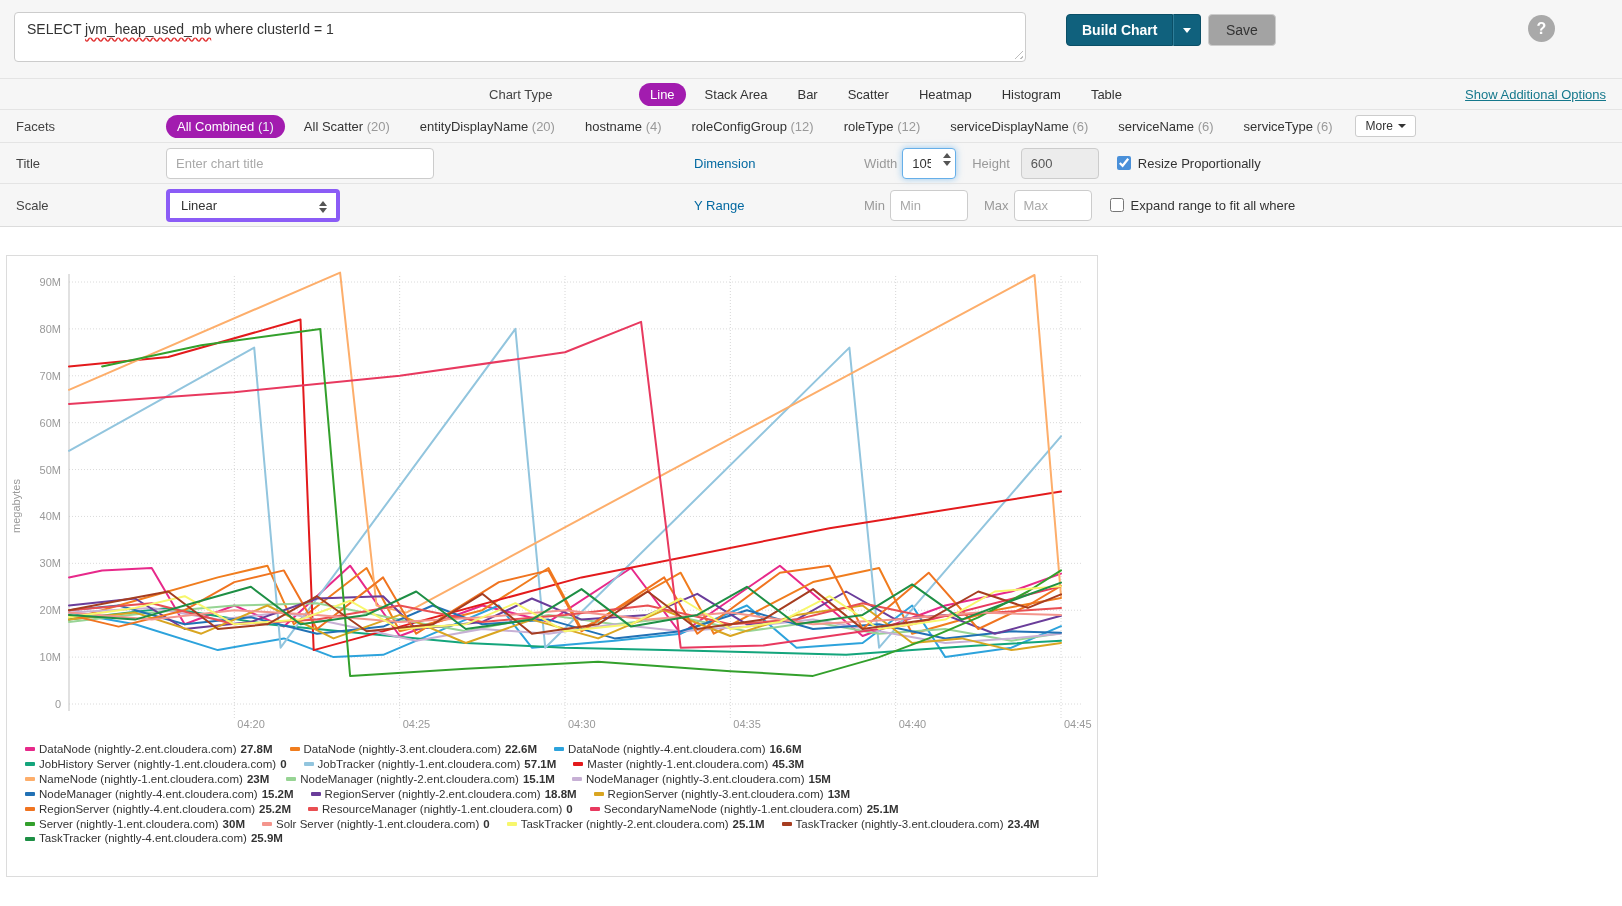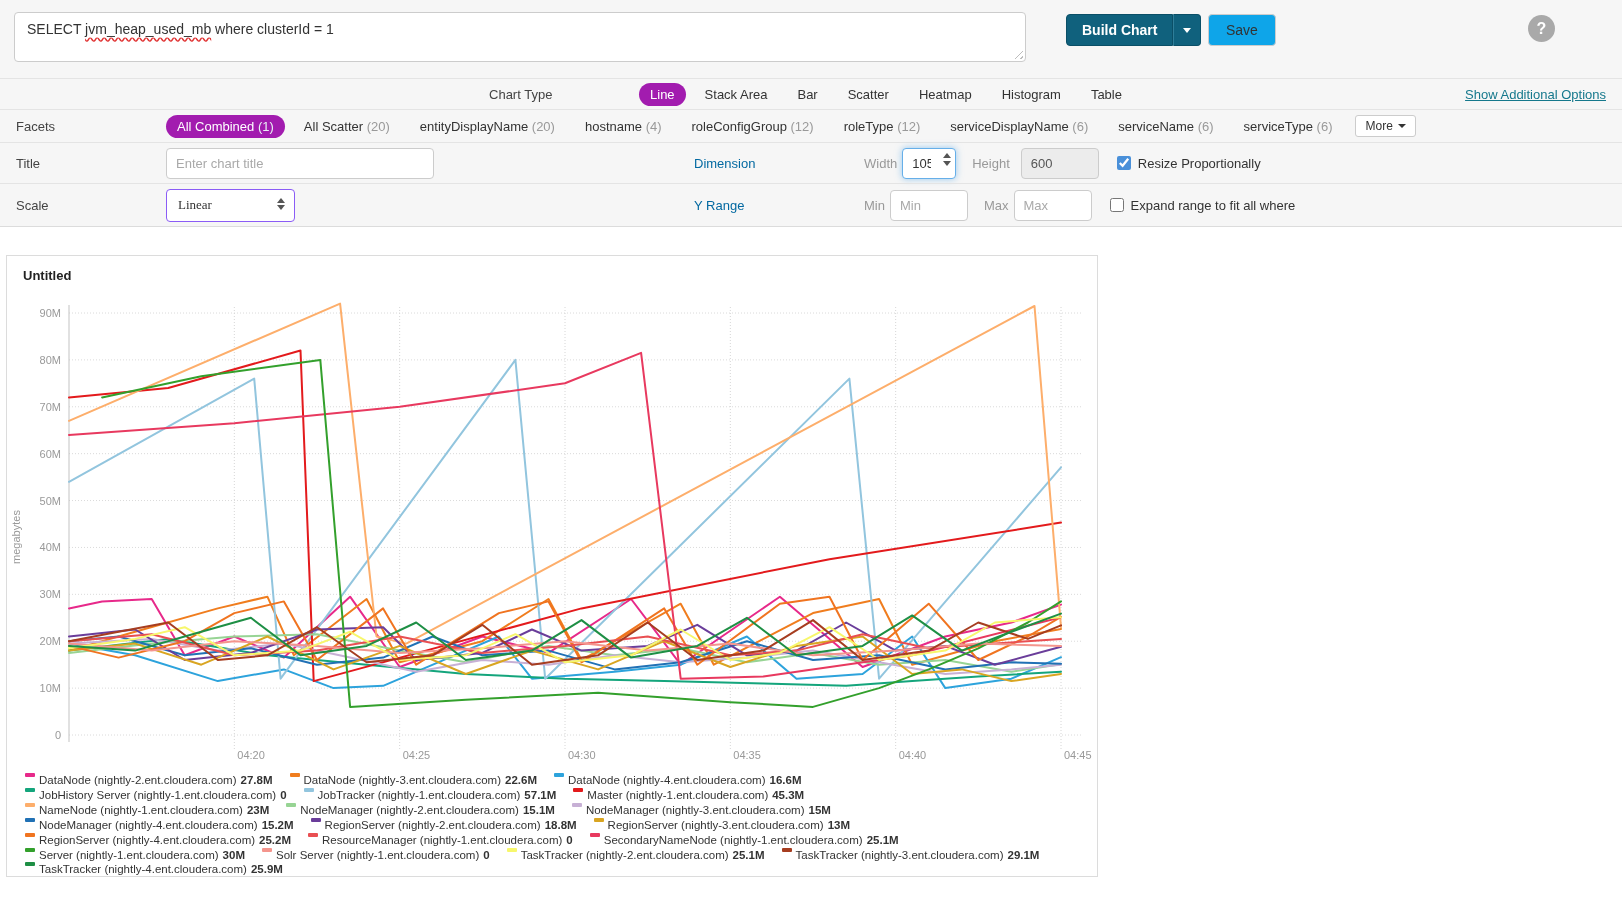--- a/index.html
+++ b/index.html
@@ -32,21 +32,21 @@
     font-family:inherit;
   }
   .btn-caret {
     background:#10617d; border:1px solid #0b4f67; border-left:1px solid #2f7e99;
     width:28px; border-radius:0 4px 4px 0; display:flex; align-items:center;
     justify-content:center; cursor:pointer;
   }
   .caret-down { width:0; height:0; border-left:4px solid transparent;
     border-right:4px solid transparent; border-top:5px solid #fff; }
   .btn-save {
-    position:absolute; left:1208px; top:14px; background:#0ea5e9; border:1px solid #ccc;
+    position:absolute; left:1208px; top:14px; background:#a3a3a3; border:1px solid #ccc;
     border-radius:4px; padding:7px 17px; font-size:14px; color:#333; cursor:pointer;
     font-family:inherit;
   }
   .help-circle {
     position:absolute; left:1528px; top:15px; width:27px; height:27px; border-radius:50%;
     background:#a9a9a9; color:#fff; font-weight:bold; font-size:16px;
     display:flex; align-items:center; justify-content:center; cursor:pointer;
   }
   .opt-row { position:relative; border-top:1px solid #e4e4e4; display:flex;
     align-items:center; padding:0 16px; }
@@ -80,33 +80,33 @@
   .spinner { position:absolute; right:5px; top:5px; display:flex; flex-direction:column;
     gap:3px; cursor:pointer; }
   .tri-up { width:0; height:0; border-left:4px solid transparent;
     border-right:4px solid transparent; border-bottom:5px solid #555; }
   .tri-dn { width:0; height:0; border-left:4px solid transparent;
     border-right:4px solid transparent; border-top:5px solid #555; }
   .height-input { width:78px; background:#ececec; color:#555; margin-left:6px; }
   .gap16 { margin-left:16px; }
   input[type=checkbox] { width:14px; height:14px; accent-color:#4a90d9; margin:0 0 0 18px; }
   .chk-label { margin-left:7px; color:#333; }
-  .select-box { width:129px; height:33px; border:1px solid #8b5cf6; border-radius:4px;
+  .select-box { width:174px; height:33px; border:4px solid #8b5cf6; border-radius:4px;
     background:#fff; display:flex; align-items:center; padding:0 11px; position:relative;
-    cursor:pointer;font-family:Liberation Serif, serif; }
+    cursor:pointer; }
   .select-arrows { position:absolute; right:9px; top:8px; display:flex;
     flex-direction:column; gap:2px; }
   
   .chart-panel { position:absolute; left:6px; top:255px; width:1092px; height:622px;
     background:#fff; border:1px solid #dcdcdc; }
   .chart-title { font-size:13px; font-weight:bold; color:#222; padding:12px 16px 4px 16px; }
   svg { display:block; }
   .legend { padding:4px 8px 0 18px; font-size:11.5px; color:#333; }
   .legend-row { display:flex; gap:17px; line-height:14.9px; white-space:nowrap; }
-  .legend-item { display:inline-flex; align-items:flex-start; cursor:pointer; }
+  .legend-item { display:inline-flex; align-items:center; cursor:pointer; }
   .swatch { width:10px; height:4px; border-radius:1px; margin-right:4px; flex:0 0 auto; }
   .legend-value { font-weight:bold; margin-left:4px; }
 </style>
 </head>
 <body>
 
 <div class="controls">
   <div class="querybar">
     <div class="query-box"><span>SELECT </span><span class="misspell">jvm_heap_used_mb</span><span> where clusterId = 1</span></div>
     <div class="btn-group">
@@ -187,21 +187,20 @@
       <input class="text-input" style="width: 78px;" placeholder="Min">
       <span class="sub-label gap16">Max</span>
       <input class="text-input" style="width: 78px;" placeholder="Max">
       <input type="checkbox" id="expand-chk" style="">
       <label class="chk-label" for="expand-chk">Expand range to fit all where</label>
     </div>
   </div>
 </div>
 
 <div class="chart-panel">
-  <div class="chart-title">Untitled</div>
   <svg id="chart-svg" width="1090" height="482" viewBox="0 0 1090 482">
       <line x1="62" y1="448" x2="1074" y2="448" stroke="#dadada" stroke-width="1" stroke-dasharray="1,2"></line>
       <text x="54" y="452" fill="#999" font-size="11" text-anchor="end" font-family="Liberation Sans, sans-serif">0</text>
       <line x1="62" y1="401.1111111111111" x2="1074" y2="401.1111111111111" stroke="#dadada" stroke-width="1" stroke-dasharray="1,2"></line>
       <text x="54" y="405.1111111111111" fill="#999" font-size="11" text-anchor="end" font-family="Liberation Sans, sans-serif">10M</text>
       <line x1="62" y1="354.22222222222223" x2="1074" y2="354.22222222222223" stroke="#dadada" stroke-width="1" stroke-dasharray="1,2"></line>
       <text x="54" y="358.22222222222223" fill="#999" font-size="11" text-anchor="end" font-family="Liberation Sans, sans-serif">20M</text>
       <line x1="62" y1="307.3333333333333" x2="1074" y2="307.3333333333333" stroke="#dadada" stroke-width="1" stroke-dasharray="1,2"></line>
       <text x="54" y="311.3333333333333" fill="#999" font-size="11" text-anchor="end" font-family="Liberation Sans, sans-serif">30M</text>
       <line x1="62" y1="260.44444444444446" x2="1074" y2="260.44444444444446" stroke="#dadada" stroke-width="1" stroke-dasharray="1,2"></line>
@@ -349,21 +348,21 @@
           <span class="legend-value">0</span>
         </span>
         <span class="legend-item">
           <span class="swatch" style="background: rgb(247, 247, 108);"></span>
           <span>TaskTracker (nightly-2.ent.cloudera.com)</span>
           <span class="legend-value">25.1M</span>
         </span>
         <span class="legend-item">
           <span class="swatch" style="background: rgb(166, 61, 32);"></span>
           <span>TaskTracker (nightly-3.ent.cloudera.com)</span>
-          <span class="legend-value">29.1M</span>
+          <span class="legend-value">23.4M</span>
         </span>
       </div>
       <div class="legend-row">
         <span class="legend-item">
           <span class="swatch" style="background: rgb(30, 143, 69);"></span>
           <span>TaskTracker (nightly-4.ent.cloudera.com)</span>
           <span class="legend-value">25.9M</span>
         </span>
       </div>
     </div>

